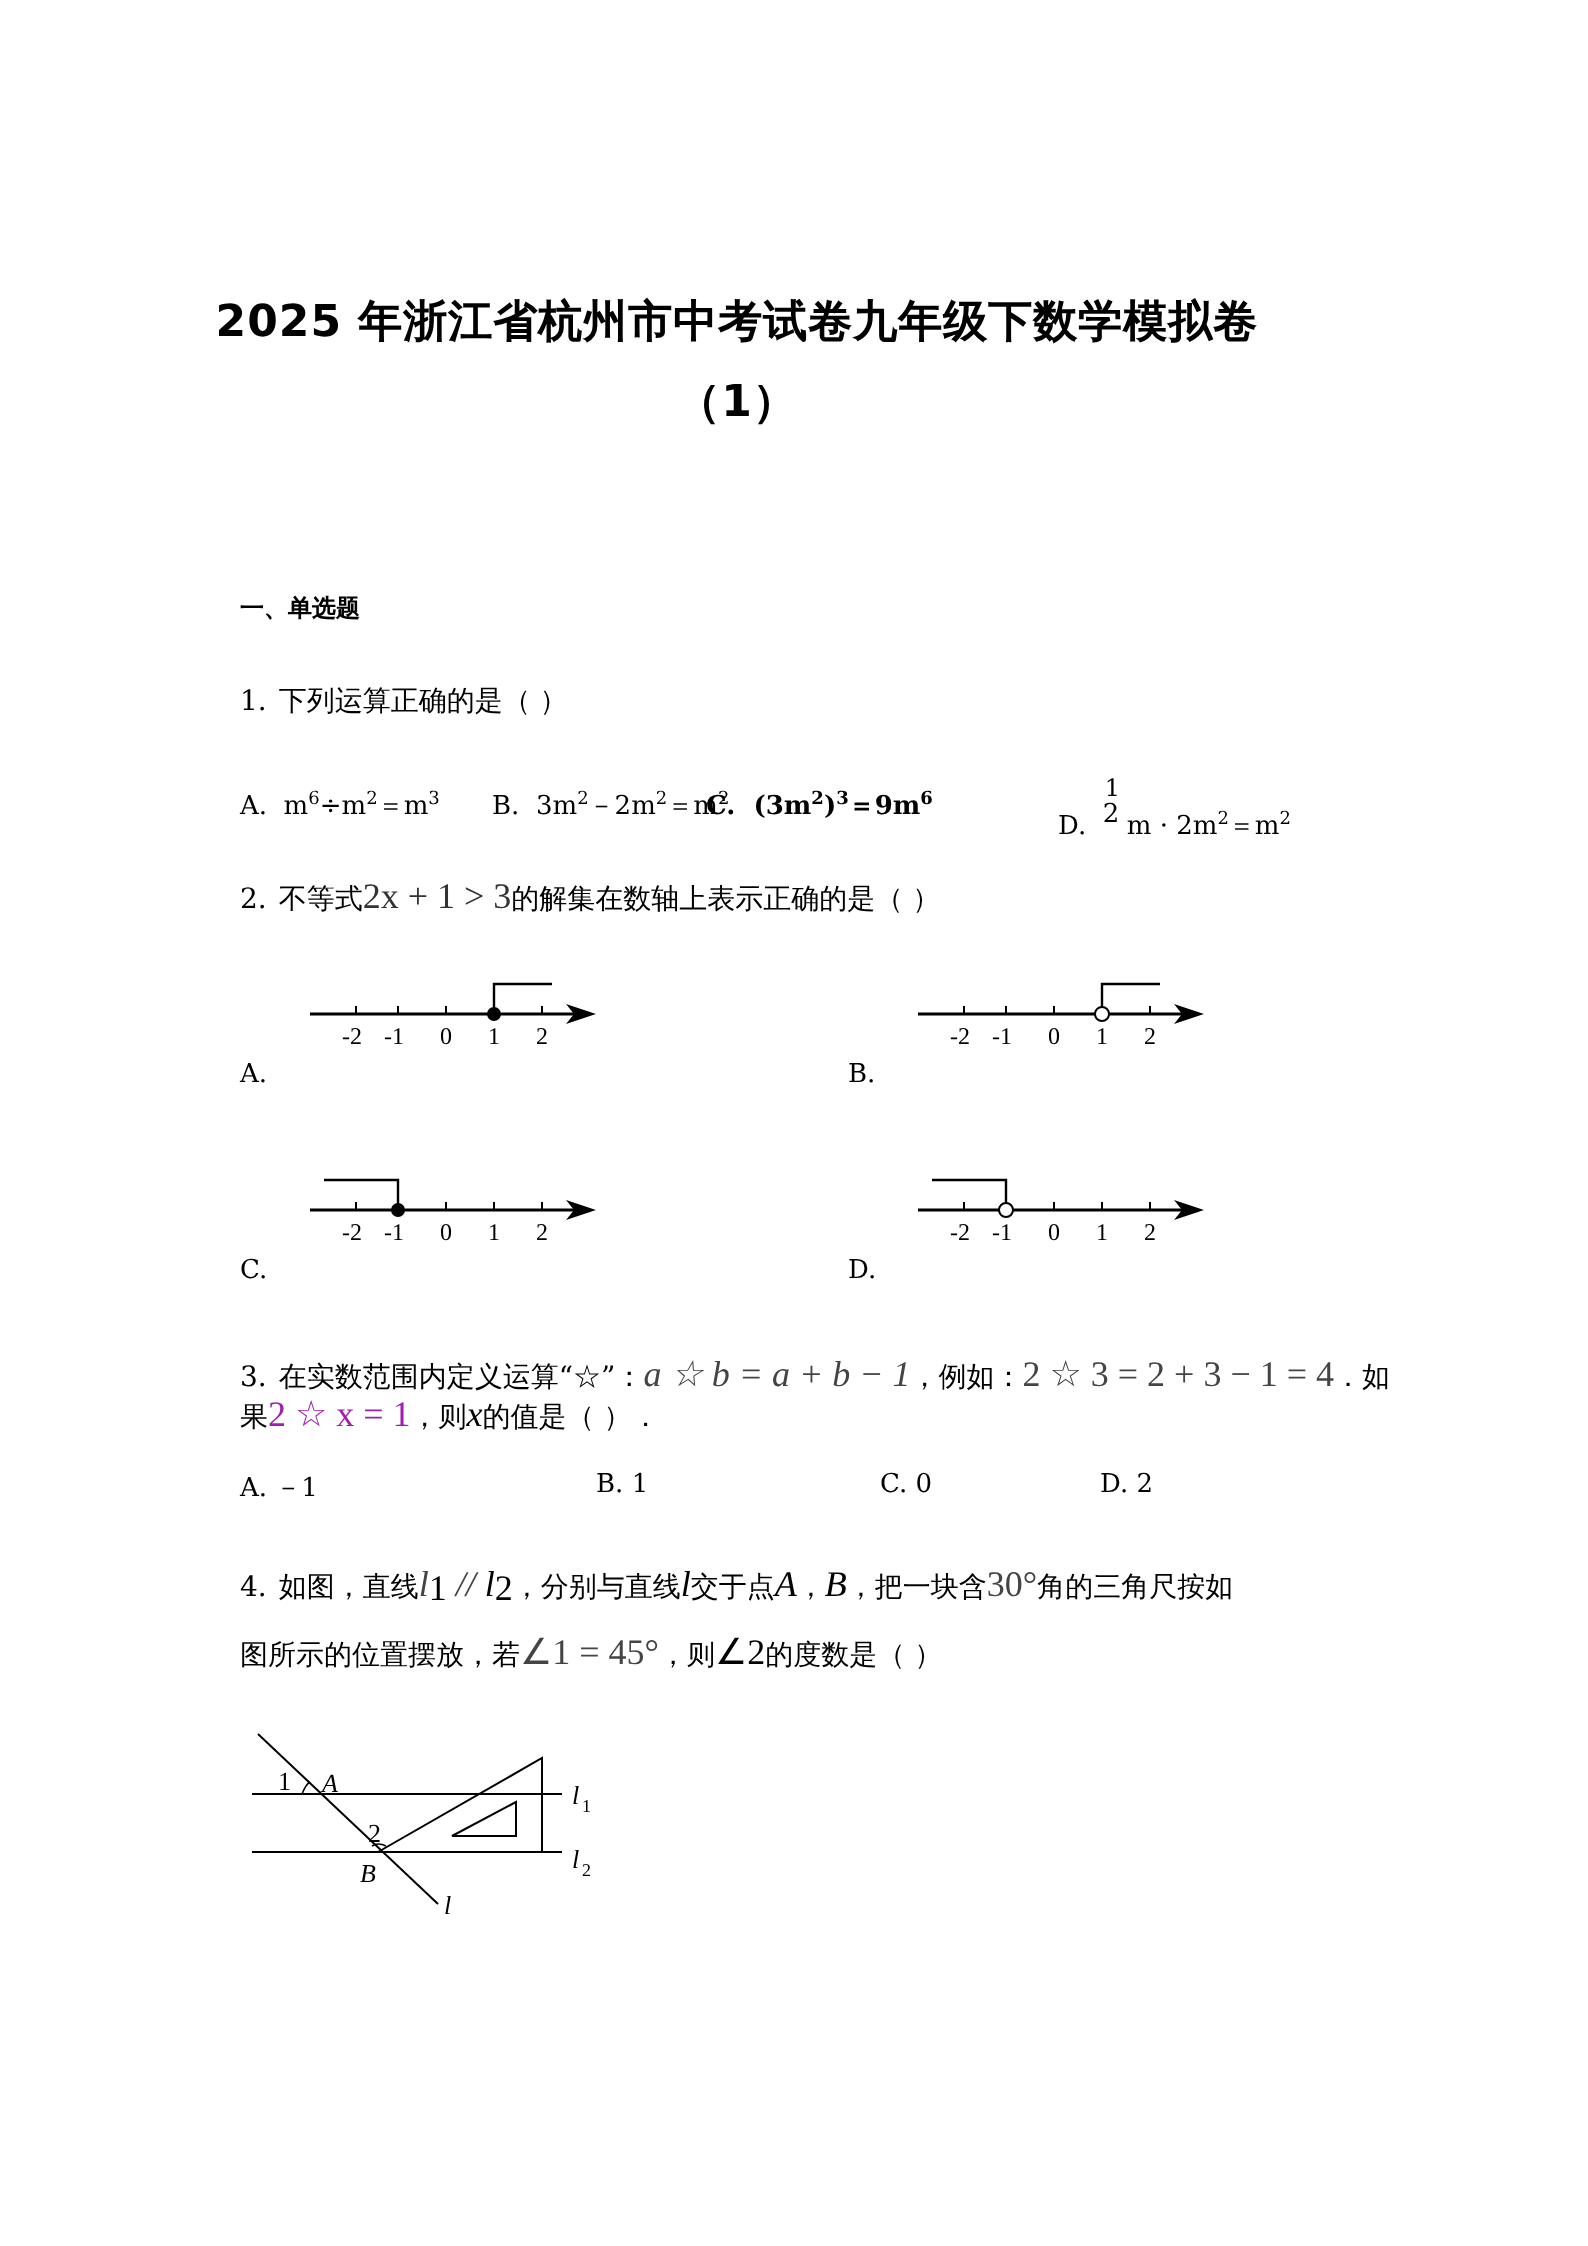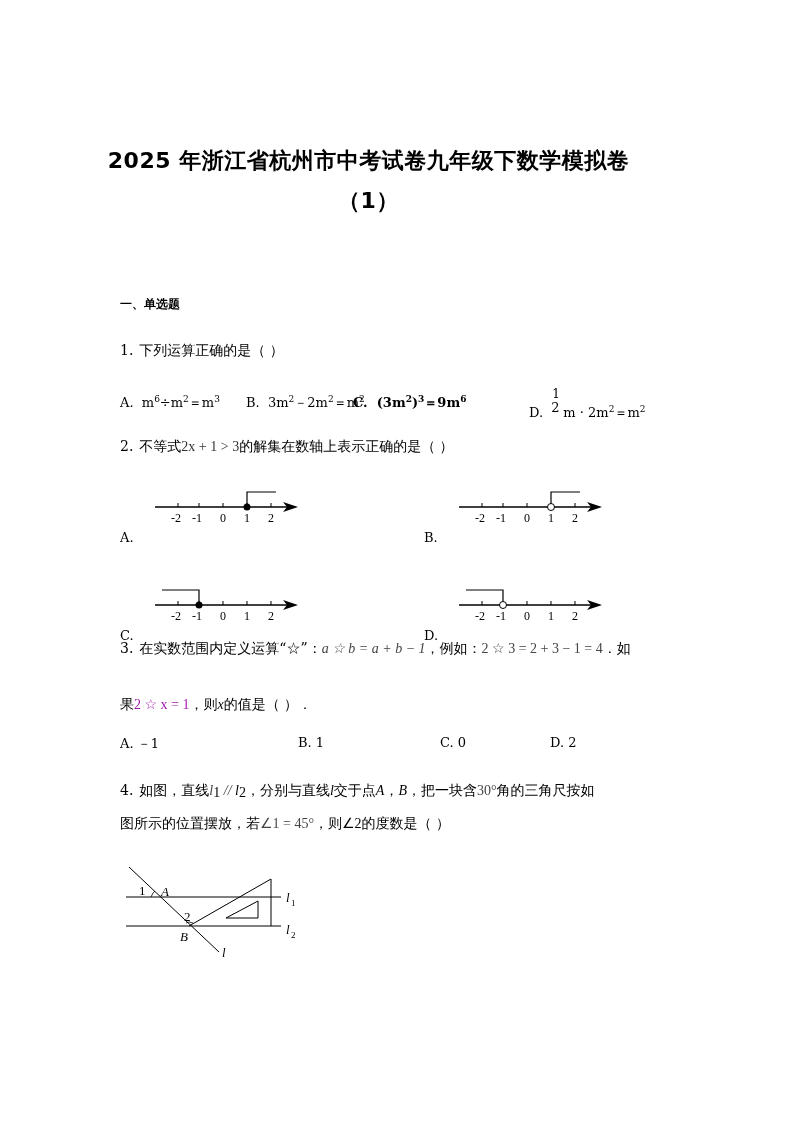--- a/index.html
+++ b/index.html
@@ -3,21 +3,21 @@
 <meta charset="utf-8">
 <style>
   html, body { margin: 0; padding: 0; background: #ffffff; }
   body { width: 794px; height: 1123px; position: relative; overflow: hidden; color: #000; font-family: "DejaVu Serif", serif; }
   .abs { position: absolute; }
   .title { font-family: "DejaVu Sans", sans-serif; font-weight: bold; font-size: 22px; left: 0; width: 737px; text-align: center; letter-spacing: 0.5px; }
   .section { font-family: "DejaVu Sans", sans-serif; font-weight: bold; font-size: 12px; left: 120px; }
   .q { font-size: 14px; left: 120px; white-space: nowrap; }
   .q .num { margin-right: 6px; }
   .opt { font-size: 13px; white-space: nowrap; }
-  .serif-math { font-family: "Liberation Serif", serif; font-size: 14px; }
+  .serif-math { font-family: "Liberation Serif", serif; font-size: 18px; }
   .ital { font-style: italic; }
   sup { font-size: 9px; vertical-align: 5px; }
   sub { font-size: 9px; vertical-align: -2px; }
   .frac { display: inline-block; position: relative; width: 10px; height: 14px; vertical-align: 6px; margin-right: 2px; }
   .frac .n { position: absolute; top: -10px; left: 1px; font-size: 12px; }
   .frac .d { position: absolute; top: 3px; left: 0px; font-size: 13px; }
   .label-opt { font-size: 13px; }
   svg text { font-family: "Liberation Serif", serif; }
 </style>
 </head>
@@ -118,21 +118,21 @@
   <polyline points="49,17.5 49,6 12,6" fill="none" stroke="#000" stroke-width="1.2"></polyline>
   <circle cx="49" cy="21" r="3.5" fill="#fff" stroke="#000" stroke-width="1"></circle>
   <text x="21" y="36" font-size="12">-2</text>
   <text x="42" y="36" font-size="12">-1</text>
   <text x="70" y="36" font-size="12">0</text>
   <text x="94" y="36" font-size="12">1</text>
   <text x="118" y="36" font-size="12">2</text>
 </svg>
 <div class="abs label-opt" style="left:424px; top:628px;">D.</div>
 
-<div class="abs q" style="top:640px;">
+<div class="abs q" style="top:676px;">
   <span class="num">3.</span><span>在实数范围内定义运算“☆”：</span><span class="serif-math ital" style="color:#444;">a ☆ b = a + b − 1</span><span>，例如：</span><span class="serif-math" style="color:#444;">2 ☆ 3 = 2 + 3 − 1 = 4</span><span>．如</span>
 </div>
 <div class="abs q" style="top:696px;">
   <span>果</span><span class="serif-math" style="color:#a21caf;">2 ☆ x = 1</span><span>，则</span><span class="serif-math ital">x</span><span>的值是（      ）．</span>
 </div>
 
 <div class="abs opt" style="top:735px; left:120px;"><span>A.</span>&nbsp;<span>－1</span></div>
 <div class="abs opt" style="top:735px; left:298px;"><span>B.</span>&nbsp;<span>1</span></div>
 <div class="abs opt" style="top:735px; left:424px;margin-left:16px;"><span>C.</span>&nbsp;<span>0</span></div>
 <div class="abs opt" style="top:735px; left:550px;"><span>D.</span>&nbsp;<span>2</span></div>

